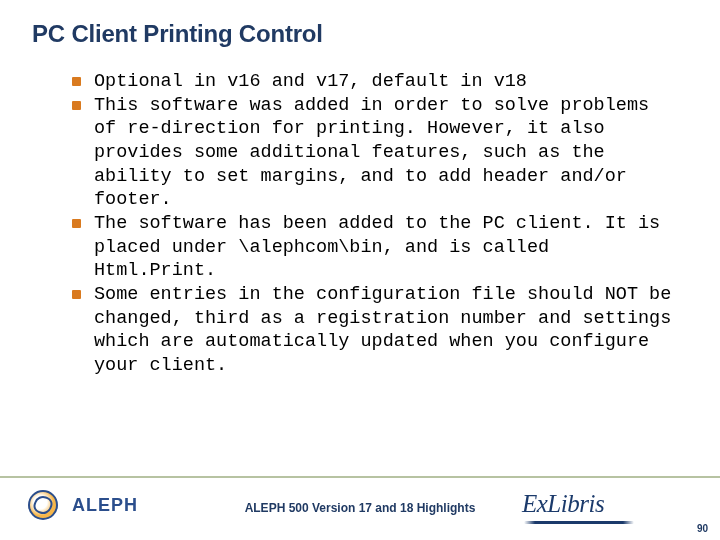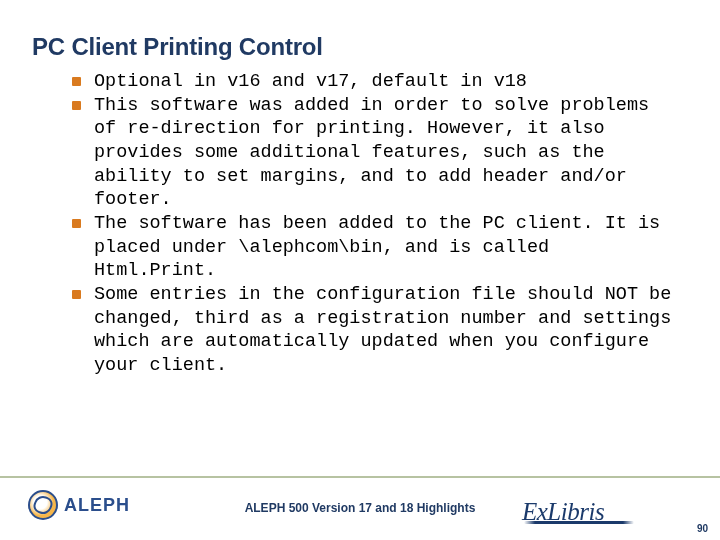--- a/index.html
+++ b/index.html
@@ -19,21 +19,20 @@
     box-sizing: border-box;
   }
   .title {
     position: absolute;
     top: 20px;
     left: 32px;
     font-size: 24px;
     font-weight: bold;
     color: #203A63;
     letter-spacing: -0.2px;
-    margin-top: 13px;
   }
   .content {
     position: absolute;
     top: 70px;
     left: 72px;
     width: 600px;
   }
   .bullet-item {
     position: relative;
     font-size: 18.5px;
@@ -67,21 +66,21 @@
     right: 0;
     bottom: 0;
     height: 60px;
   }
   .logo-aleph {
     position: absolute;
     left: 28px;
     bottom: 20px;
     display: flex;
     align-items: center;
-    gap: 6px;
+    gap: 14px;
   }
   .aleph-mark {
     width: 26px;
     height: 26px;
     border: 2px solid #2B4E8C;
     border-radius: 50%;
     position: relative;
     background: radial-gradient(circle at 40% 40%, #fff 30%, #f6b64a 60%, #f6b64a 70%);
     display: flex;
     align-items: center;
@@ -125,21 +124,20 @@
   .exlibris-text {
     font-family: Georgia, 'Times New Roman', serif;
     font-style: italic;
     font-size: 25px;
     color: #1B3A6B;
     position: absolute;
     left: 0;
     top: 2px;
     letter-spacing: -0.5px;
     font-weight: 500;
-    margin-top: 8px;
   }
   .exlibris-underline {
     position: absolute;
     left: 2px;
     bottom: 2px;
     width: 110px;
     height: 3px;
     background: linear-gradient(90deg, rgba(27,58,107,0) 0%, #1B3A6B 10%, #1B3A6B 90%, rgba(27,58,107,0) 100%);
     border-radius: 2px;
   }

